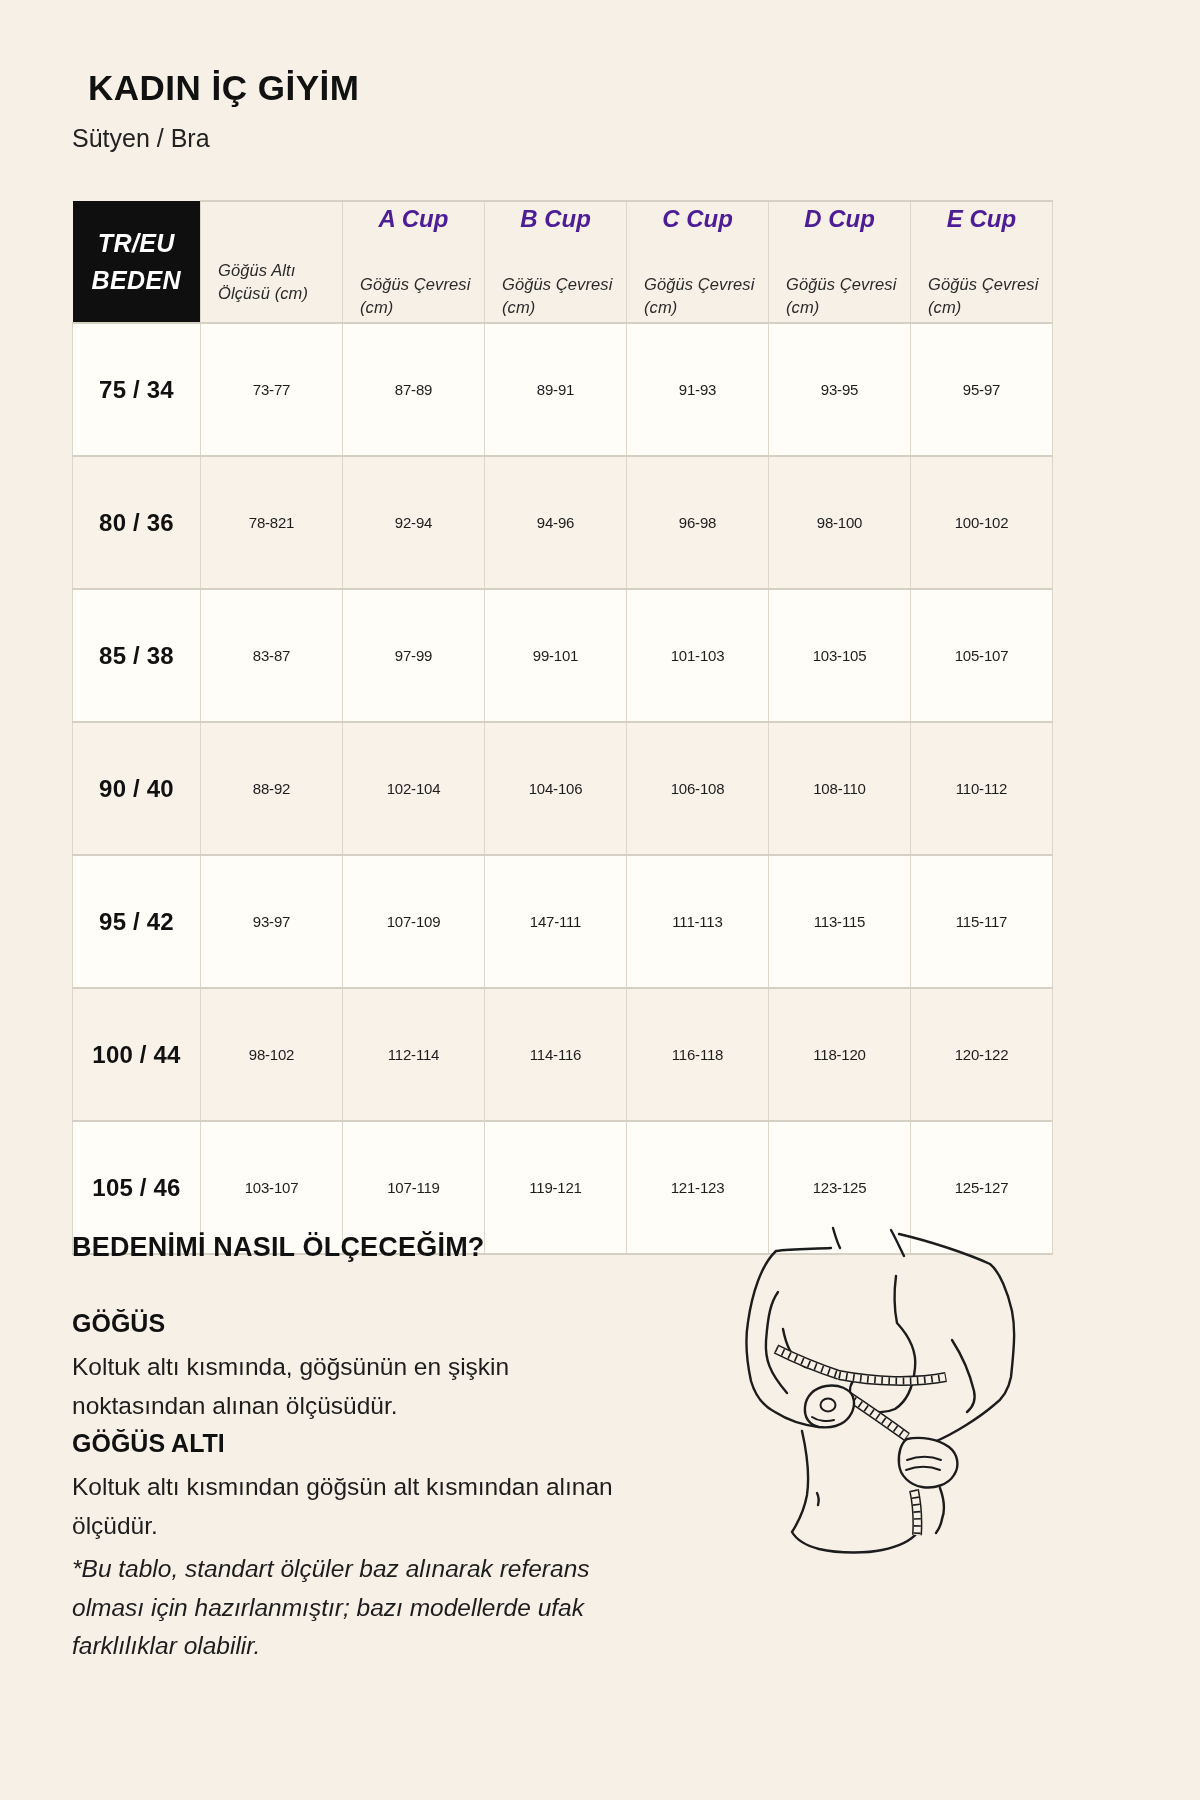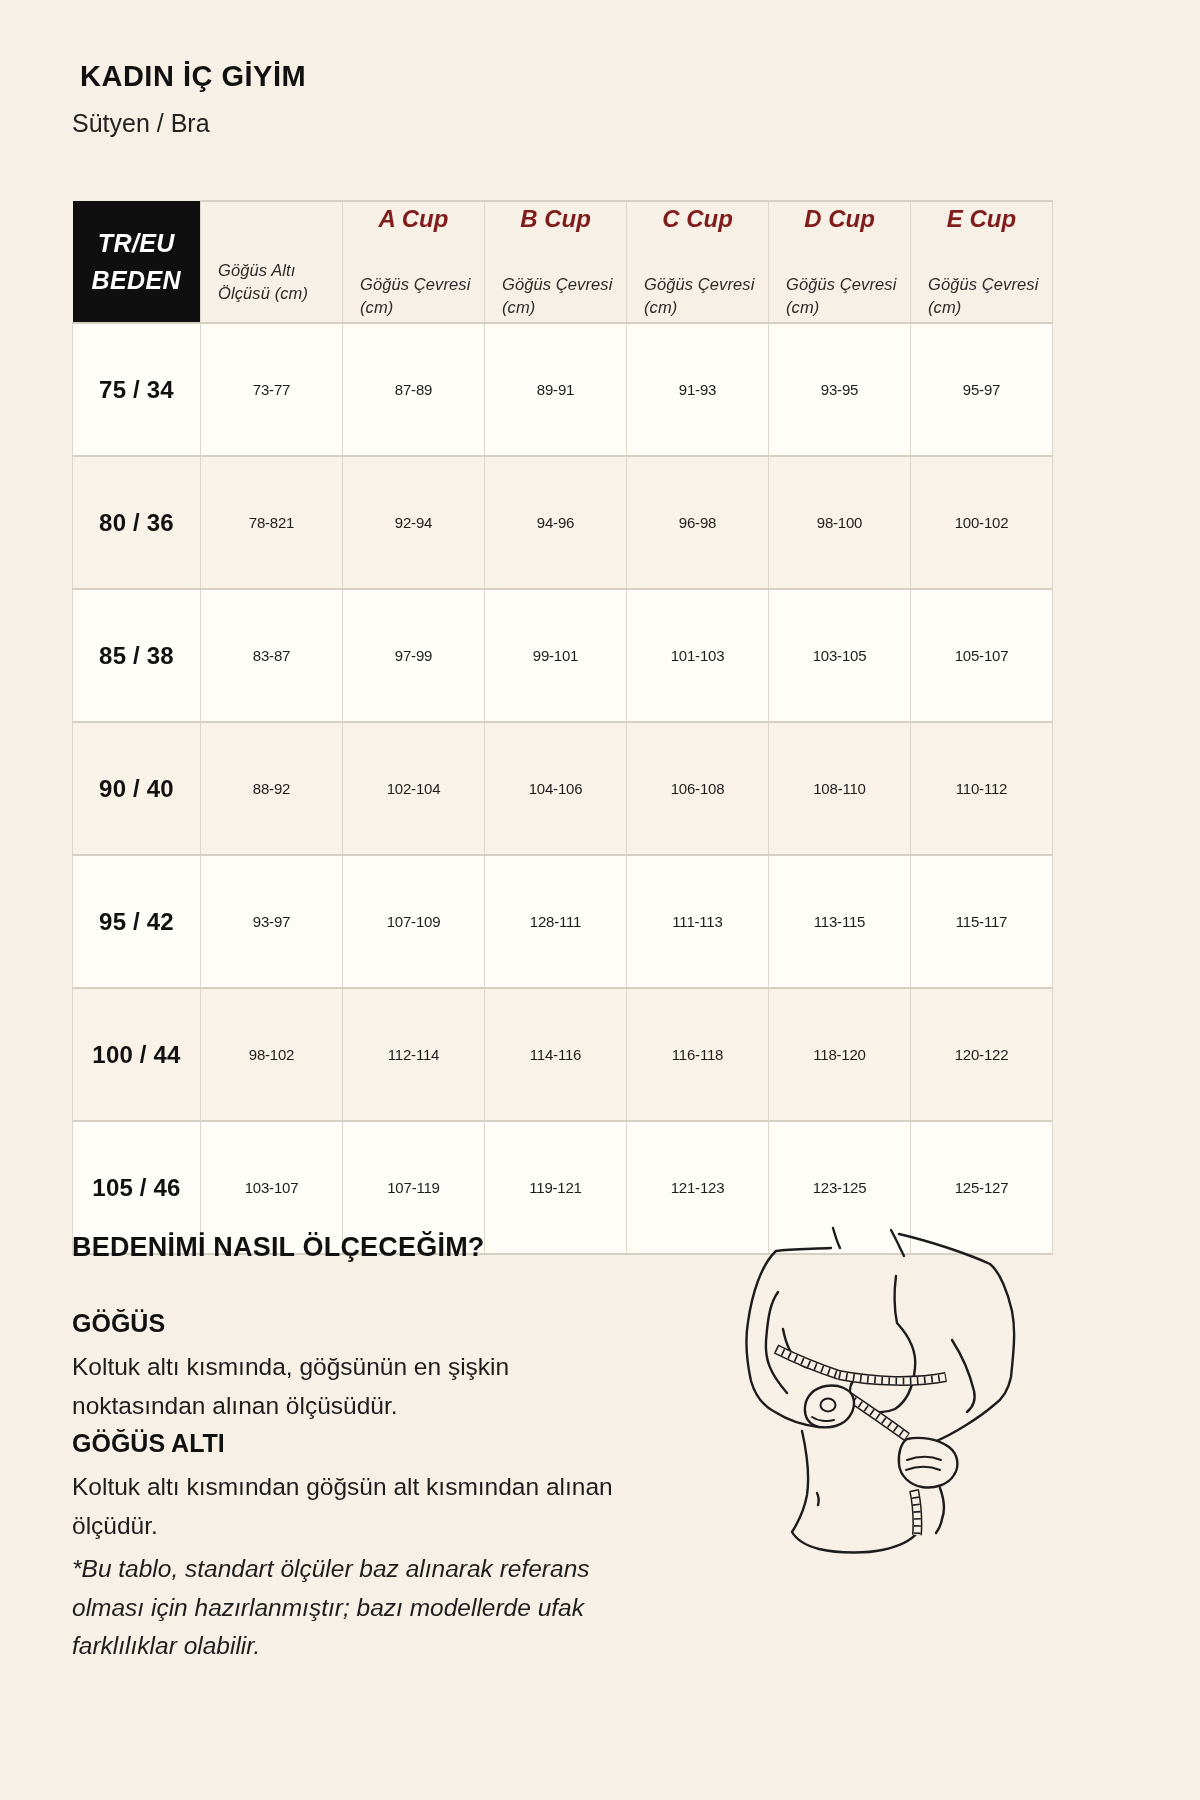--- a/index.html
+++ b/index.html
@@ -5,21 +5,21 @@
   html,body{margin:0;padding:0;}
   body{
     width:1200px;height:1800px;
     background:#f7f0e6;
     font-family:"Liberation Sans", sans-serif;
     color:#1b1b1b;
     position:relative;
     overflow:hidden;
   }
   .page-header{position:absolute;left:72px;top:52px;}
-  .page-title{font-size:29px;font-weight:700;letter-spacing:.5px;margin:8px;color:#111;}
+  .page-title{font-size:35px;font-weight:700;letter-spacing:.5px;margin:16px;color:#111;}
   .page-subtitle{font-size:25px;font-weight:400;margin:16px 0 0 0;color:#222;}
 
   table.size-chart{
     position:absolute;left:72px;top:200px;
     border-collapse:collapse;table-layout:fixed;
     width:980px;
   }
   col.c-size{width:128px;}
   col.c-meas{width:142px;}
   thead tr{height:122px;}
@@ -30,21 +30,21 @@
     border-bottom:2px solid #d5cfc4;
     vertical-align:middle;text-align:center;
     padding:0;
   }
   th.size-head{
     background:#0f0f0f;color:#ffffff;border:0;
     font-size:25px;font-weight:700;line-height:1.45;letter-spacing:.4px;
   }
   thead th{background:transparent;font-weight:400;font-style:italic;}
   .head-inner{padding:0 0 0 17px;text-align:left;}
-  .cup-name{font-size:24px;font-weight:700;text-align:center;padding:0;margin:0 0 10px 0;color:#7f1d1d;}
+  .cup-name{font-size:24px;font-weight:700;text-align:center;padding:0;margin:0 0 10px 0;color:#4c1d95;}
   .head-sub{font-size:16.5px;line-height:1.4;color:#2a2a2a;letter-spacing:.1px;margin-top:40px;}
   tbody tr:nth-child(odd){background:#fffdf8;}
   tbody tr:nth-child(even){background:#f9f2e8;}
   tbody th{font-size:24px;font-weight:700;color:#111;letter-spacing:.2px;}
   tbody td{font-size:15px;font-weight:400;color:#1d1d1d;letter-spacing:-.2px;}
 
   .info{position:absolute;left:72px;top:1232px;width:575px;}
   .info h2{font-size:27px;font-weight:700;margin:0 0 46px 0;color:#111;letter-spacing:.2px;}
   .info h3{font-size:25px;font-weight:700;margin:0 0 10px 0;color:#111;}
   .info p{font-size:24.5px;line-height:1.58;margin:0 0 4px 0;color:#1d1d1d;}
@@ -141,21 +141,21 @@
         <td>102-104</td>
         <td>104-106</td>
         <td>106-108</td>
         <td>108-110</td>
         <td>110-112</td>
       </tr>
       <tr>
         <th>95 / 42</th>
         <td>93-97</td>
         <td>107-109</td>
-        <td>128-111</td>
+        <td>147-111</td>
         <td>111-113</td>
         <td>113-115</td>
         <td>115-117</td>
       </tr>
       <tr>
         <th>100 / 44</th>
         <td>98-102</td>
         <td>112-114</td>
         <td>114-116</td>
         <td>116-118</td>

